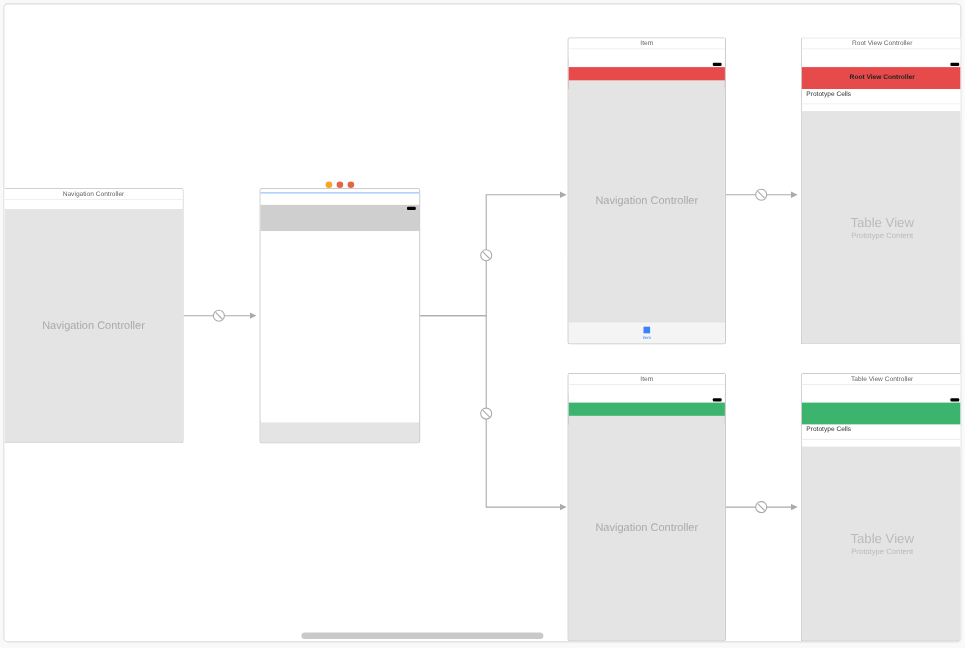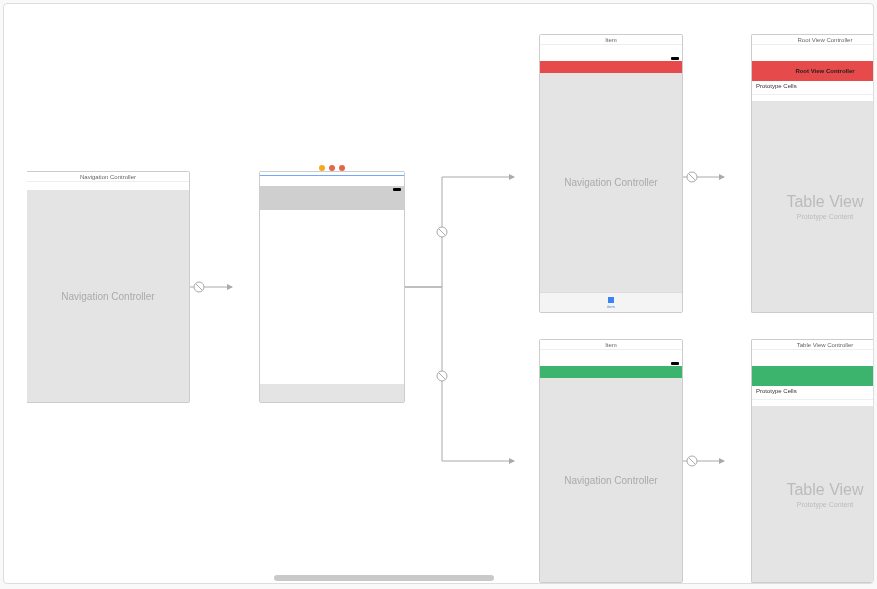--- a/index.html
+++ b/index.html
@@ -18,21 +18,20 @@
     background: #fff;
     border-radius: 4px;
     border: 1px solid #ddd;
     overflow: hidden;
   }
   .scene {
     position: absolute;
     background: #fff;
     border: 1px solid #ccc;
     border-radius: 2px;
-    margin-left: 23px;
   }
   .scene-title {
     width: 100%;
     height: 10px;
     font-size: 6px;
     text-align: center;
     color: #666;
     background: #fff;
     border-bottom: 1px solid #eee;
     line-height: 10px;
@@ -82,21 +81,21 @@
     position: absolute;
     left: 0; right: 0;
     bottom: 0;
     background: #e4e4e4;
     display: flex;
     flex-direction: column;
     align-items: center;
     justify-content: center;
   }
   .table-label {
-    font-size: 16px;
+    font-size: 12px;
     color: #bbb;
     font-weight: 500;
   }
   .table-sub {
     font-size: 7px;
     color: #bbb;
     margin-top: 2px;
   }
   .tab-strip {
     position: absolute;

